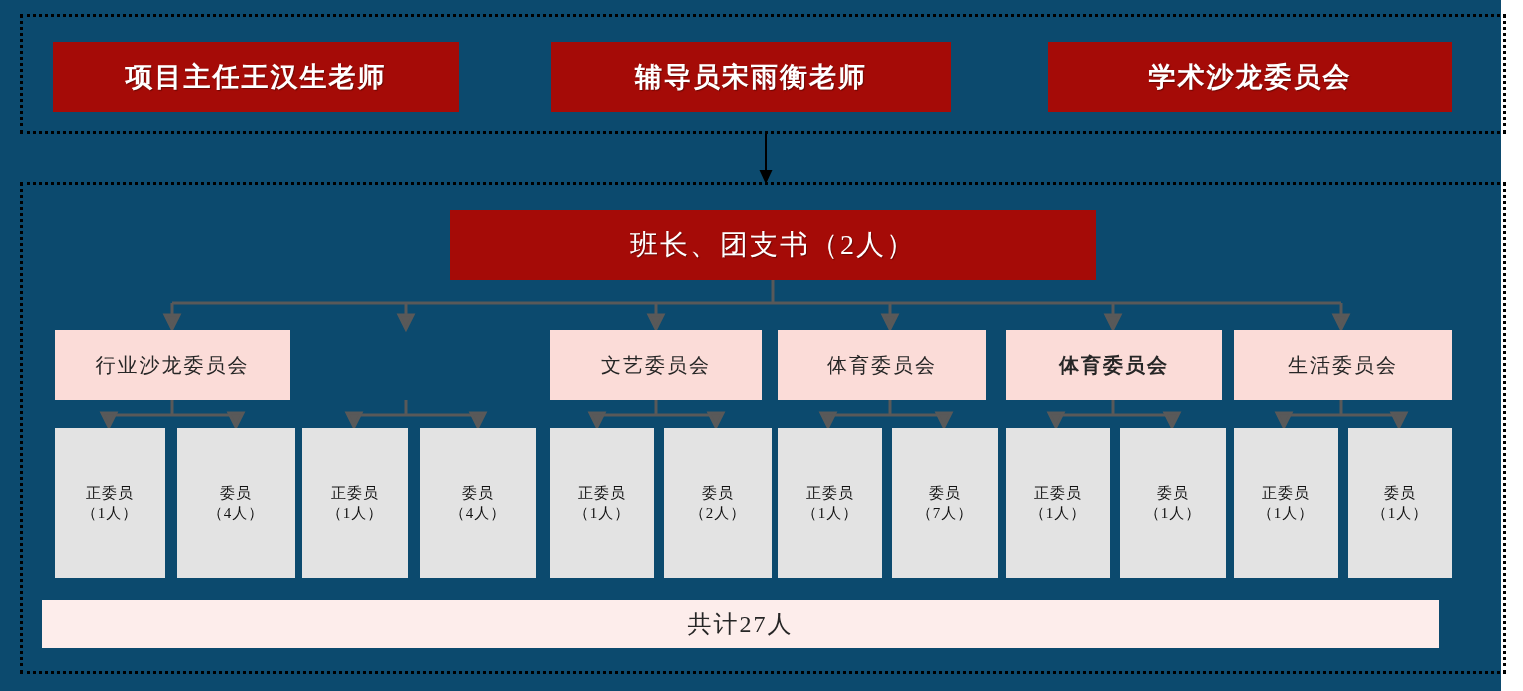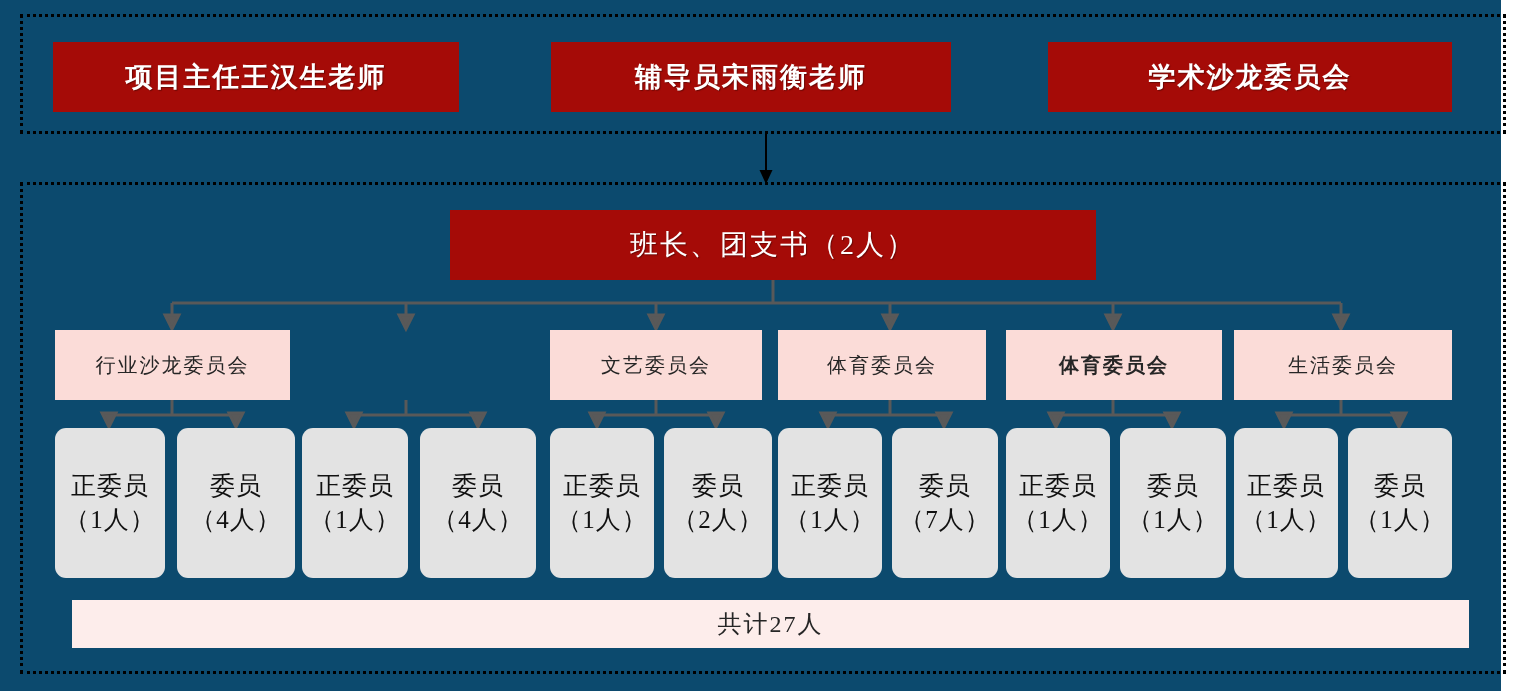--- a/index.html
+++ b/index.html
@@ -83,31 +83,30 @@
 
   
   .member-box {
     position: absolute;
     top: 428px;
     height: 150px;
     background: #E3E3E3;
     color: #111111;
     display: flex; flex-direction: column;
     align-items: center; justify-content: center;
-    font-size: 25px;
+    font-size: 15px;
     line-height: 1.35;
     letter-spacing: 1px;
-    border-radius: 11px;
   }
   .member-box .mline { display: block; white-space: nowrap; }
 
   
   #total-bar {
     position: absolute;
-    left: 72px; top: 600px; width: 1397px; height: 48px;
+    left: 42px; top: 600px; width: 1397px; height: 48px;
     background: #FDEDEB;
     color: #262626;
     display: flex; align-items: center; justify-content: center;
     font-size: 24px;
     letter-spacing: 2px;
   }
 </style>
 </head>
 <body>
 

